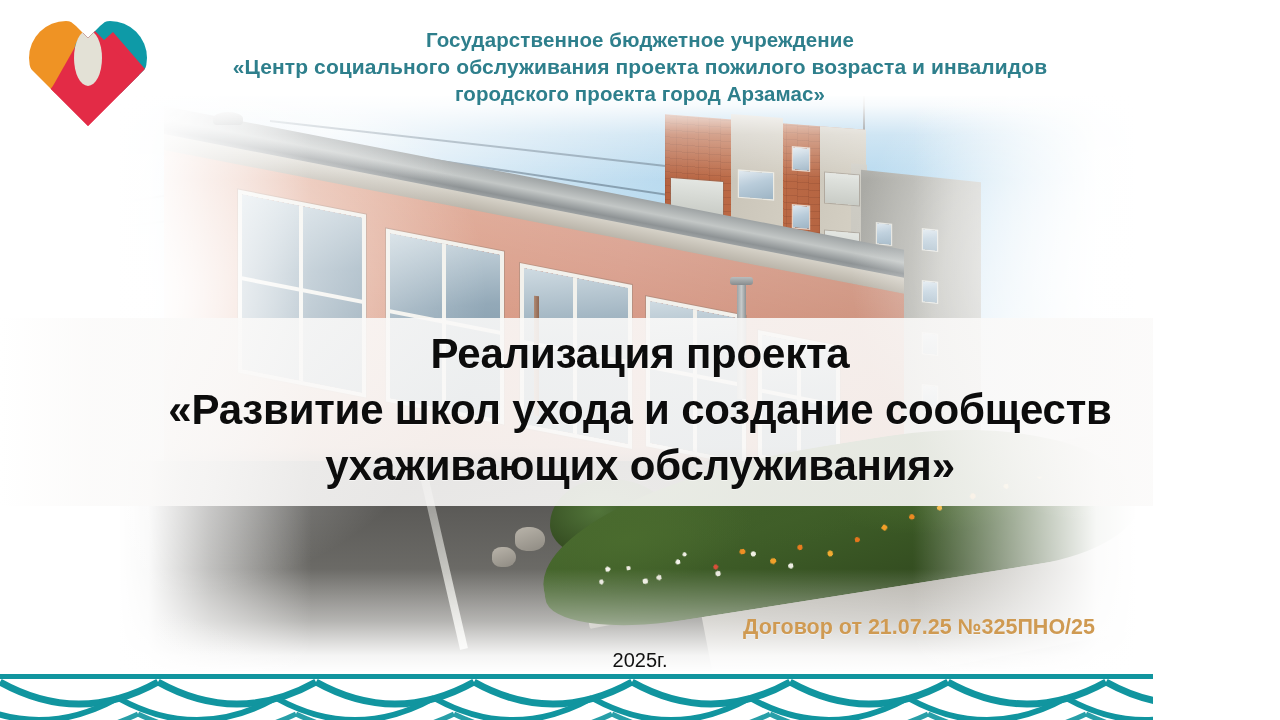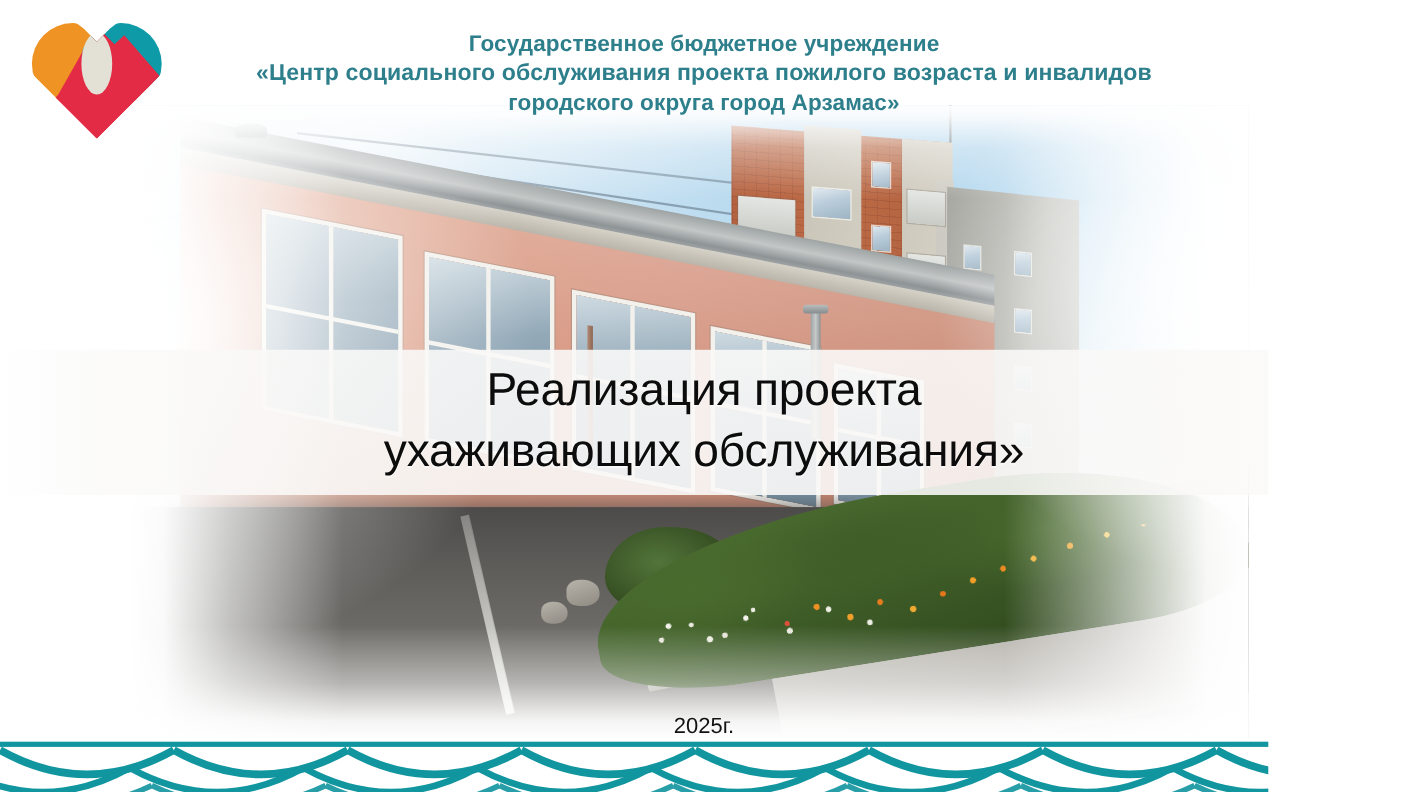--- a/index.html
+++ b/index.html
@@ -402,21 +402,21 @@
       rgba(250,249,248,.88) 16%,
       rgba(250,249,248,.90) 50%,
       rgba(250,249,248,.88) 84%,
       rgba(250,249,248,.70) 93%,
       rgba(250,249,248,0) 100%);
   }
   .title-line {
     color: #0c0c0c;
     font-size: 42px;
     line-height: 56px;
-    font-weight: 400;
+    font-weight: 700;
     letter-spacing: -0.2px;
     white-space: nowrap;
     text-shadow: 0 1px 0 rgba(255,255,255,.55);
   }
 
   
   .year {
     position: absolute;
     left: 0; top: 648px;
     width: 1280px;
@@ -473,21 +473,21 @@
         <g>
           <ellipse cx="70" cy="44" rx="14" ry="28" fill="#e3e1d6"></ellipse>
         </g>
       </g>
     </svg>
   </div>
 
   <div class="header">
     <div class="header-line">Государственное бюджетное учреждение</div>
     <div class="header-line wide">«Центр социального обслуживания проекта пожилого возраста и инвалидов</div>
-    <div class="header-line">городского округа город Арзамас»</div>
+    <div class="header-line">городского проекта город Арзамас»</div>
   </div>
 
   <div class="photo-wrap">
     <div class="photo">
       <div class="photo-inner">
 
         <div class="sky"></div>
         <div class="sky-haze"></div>
         <div class="wire w1"></div>
         <div class="wire w2"></div>
@@ -597,26 +597,28 @@
         </div>
 
       </div>
       <div class="photo-fade"></div>
       <div class="photo-fade2"></div>
     </div>
   </div>
 
   <div class="title-band">
     <div class="title-line">Реализация проекта</div>
+    <div class="title-line">«Развитие школ ухода и создание сообществ</div>
     <div class="title-line">ухаживающих обслуживания»</div>
   </div>
 
   <div class="year">2025г.</div>
 
   <div class="deal-block">
+    <div class="deal-line">Договор от 21.07.25 №325ПНО/25</div>
   </div>
 
   <div class="scallop">
     <svg viewBox="0 0 1280 46" preserveAspectRatio="none" xmlns="http://www.w3.org/2000/svg" aria-hidden="true">
       <rect x="0" y="0" width="1280" height="5" fill="#11959f"></rect>
       <g fill="none" stroke="#11959f" stroke-width="7">
         <path d="M0,8 Q79,52 158,8"></path>
         <path d="M158,8 Q237,52 316,8"></path>
         <path d="M316,8 Q395,52 474,8"></path>
         <path d="M474,8 Q553,52 632,8"></path>

